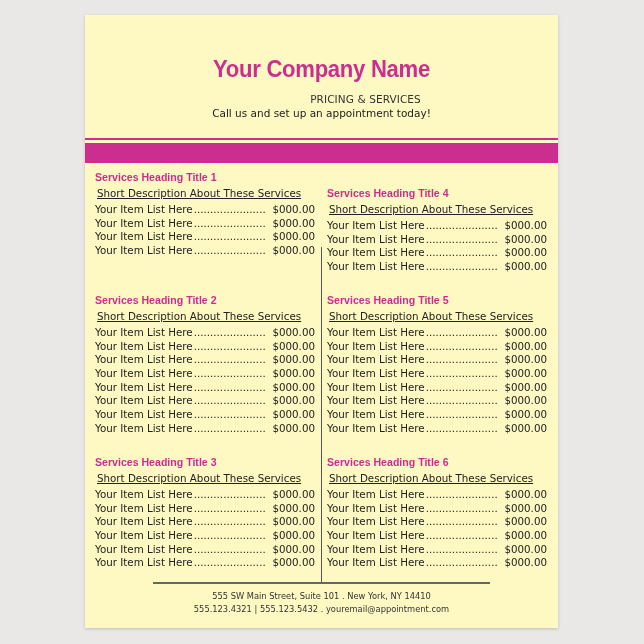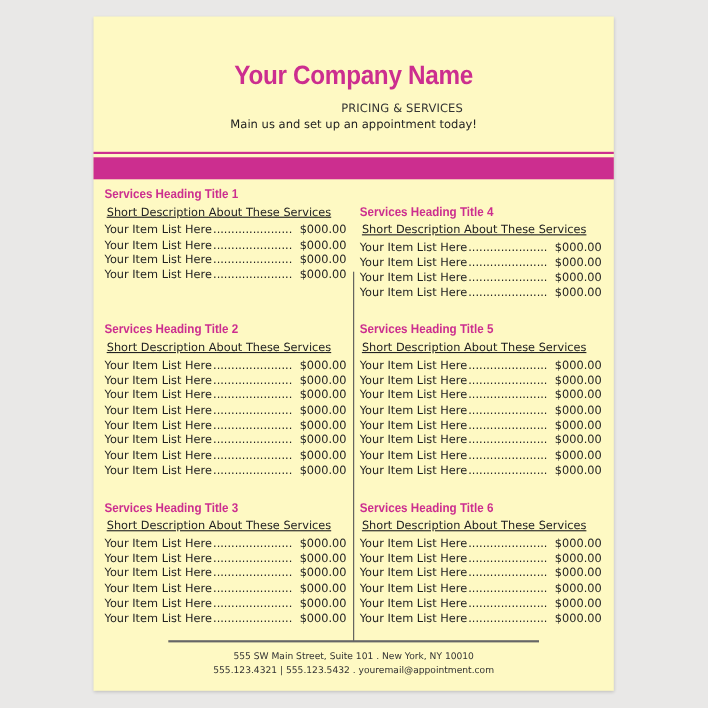--- a/index.html
+++ b/index.html
@@ -64,21 +64,21 @@
   }
   .footer1 { top:576px; }
   .footer2 { top:589px; }
 </style>
 </head>
 <body>
 
 <div class="page">
   <div class="company">Your Company Name</div>
   <div class="subtitle">PRICING &amp; SERVICES</div>
-  <div class="tagline">Main us and set up an appointment today!</div>
+  <div class="tagline">Call us and set up an appointment today!</div>
   <div class="thin-line"></div>
   <div class="band"></div>
 
   <div class="vdivider"></div>
   <div class="hdivider"></div>
 
   <div class="section" style="left:10px; top:154px;">
     <div class="heading">Services Heading Title 1</div>
     <div class="desc">Short Description About These Services</div>
     <div class="items">
@@ -293,15 +293,15 @@
           <span class="price">$000.00</span>
         </div>
       <div class="item">
           <span class="name">Your Item List Here</span>
           <span class="dots">......................</span>
           <span class="price">$000.00</span>
         </div>
     </div>
   </div>
 
-  <div class="footer1">555 SW Main Street, Suite 101 . New York, NY 10010</div>
+  <div class="footer1">555 SW Main Street, Suite 101 . New York, NY 14410</div>
   <div class="footer2">555.123.4321 |  555.123.5432 . youremail@appointment.com</div>
 </div>
 
 </body></html>

